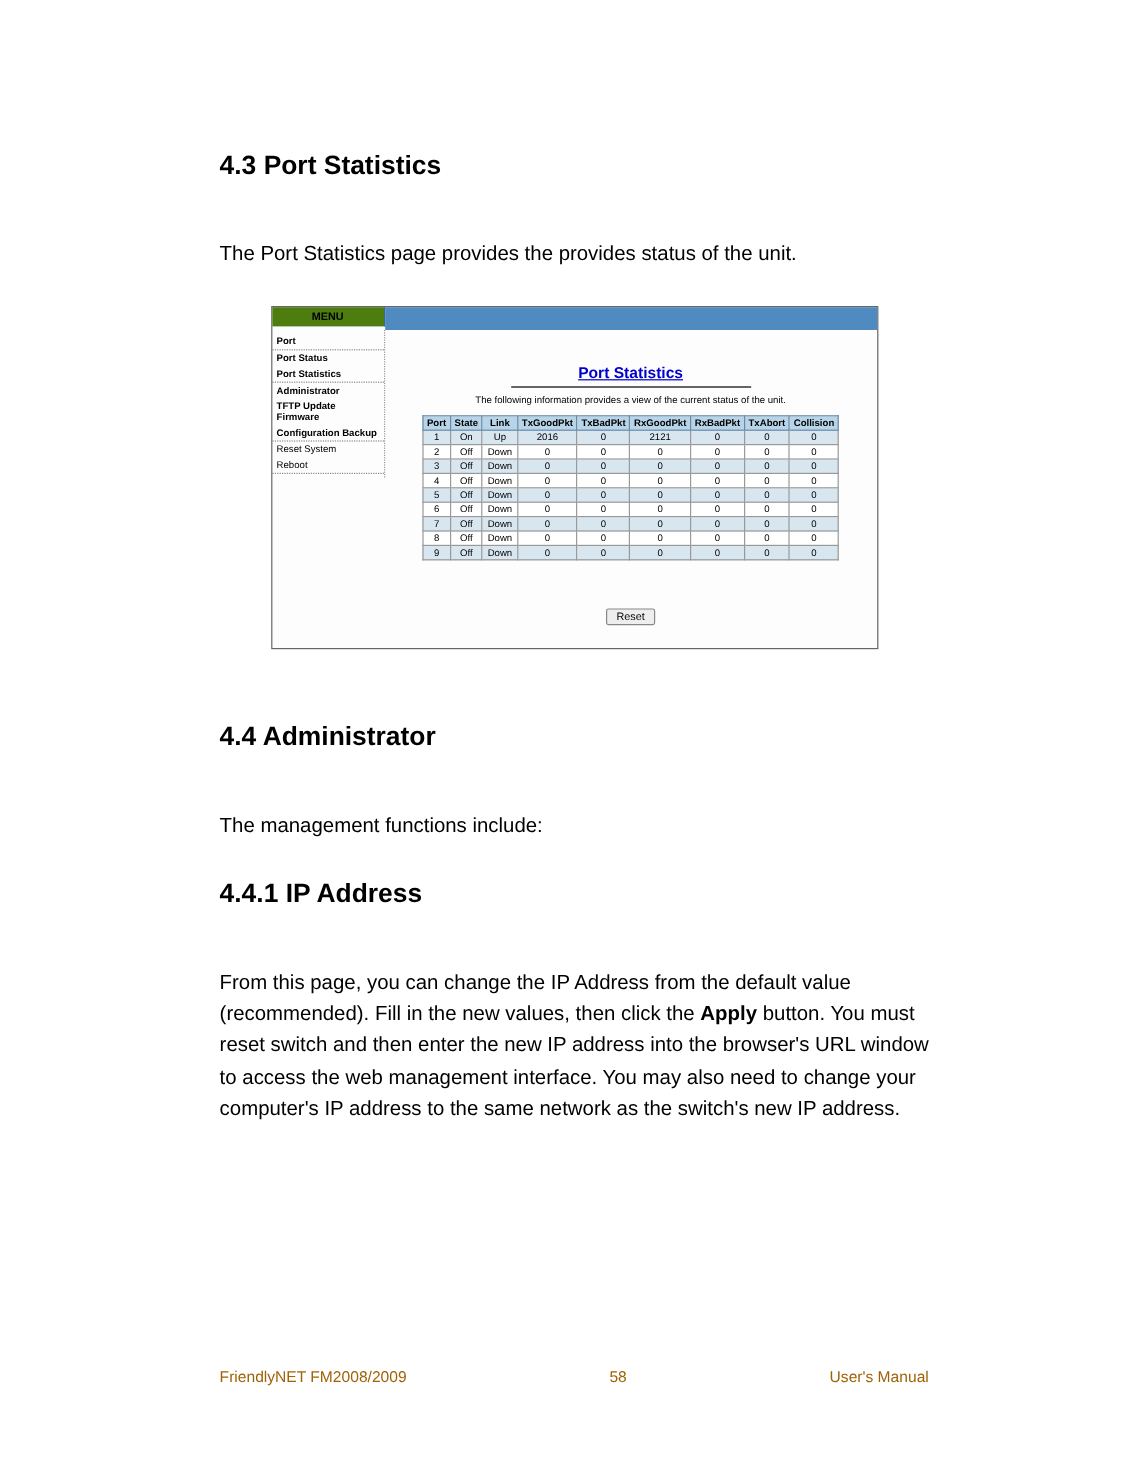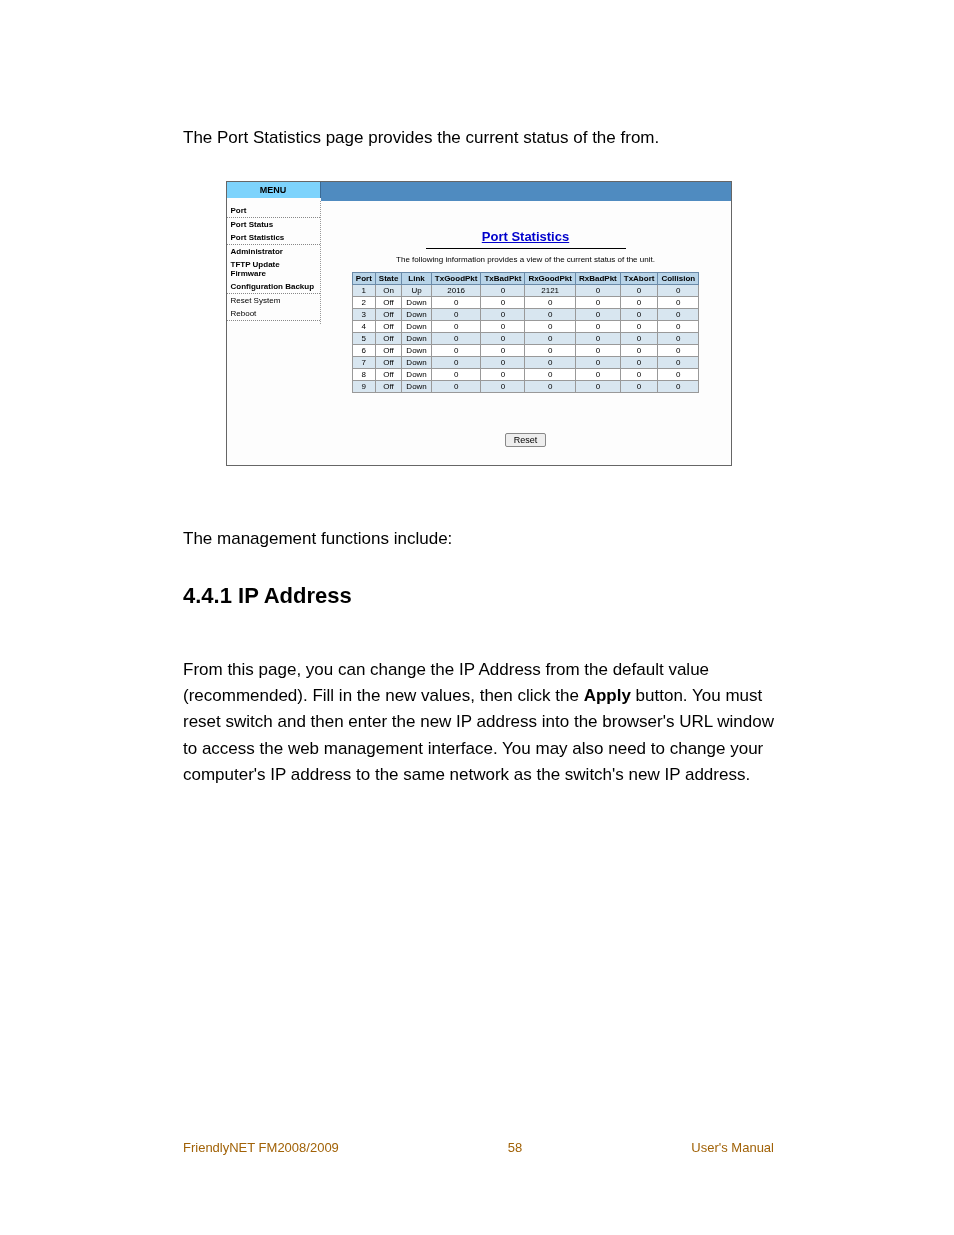--- a/index.html
+++ b/index.html
@@ -35,21 +35,21 @@
       background: #fdfdfd;
       font-family: Arial, sans-serif;
       padding-bottom: 18px;
     }
     .shot-row { display: flex; }
     .sidebar {
       width: 94px;
       flex-shrink: 0;
     }
     .menu-header {
-      background: #7dd3fc;
+      background: #4d7c0f;
       border-right: 1px solid #3a6a94;
       color: #000;
       font-size: 9px;
       font-weight: bold;
       text-align: center;
       padding: 3px 0;
     }
     .blue-bar {
       background: #4f8bc0;
       height: 19px;
@@ -127,21 +127,22 @@
       display: flex;
       justify-content: space-between;
       font-size: 13px;
       color: #a16207;
     }
   </style>
 </head>
 <body>
 
 <div class="page">
-  <p class="body">The Port Statistics page provides the current status of the from.</p>
+  <h2>4.3 Port Statistics</h2>
+  <p class="body">The Port Statistics page provides the provides status of the unit.</p>
 
   <div class="screenshot">
     <div class="shot-row">
       <div class="sidebar">
         <div class="menu-header">MENU</div>
       </div>
       <div style="flex:1;">
           <div class="blue-bar"></div>
         </div>
     </div>
@@ -275,20 +276,21 @@
                 <td>0</td>
                 <td>0</td>
               </tr>
             </tbody>
         </table>
         <button class="reset-btn">Reset</button>
       </div>
     </div>
   </div>
 
+  <h2 class="tight">4.4 Administrator</h2>
   <p class="body">The management functions include:</p>
 
   <h2 class="tight" style="margin-top:10px;">4.4.1 IP Address</h2>
   <p class="body">
     <span>From this page, you can change the IP Address from the default value (recommended). Fill in the new values, then click the </span><span class="bold">Apply</span><span> button. You must reset switch and then enter the new IP address into the browser's URL window to access the web management interface. You may also need to change your computer's IP address to the same network as the switch's new IP address.</span>
   </p>
 </div>
 
 <div class="footer">
   <span>FriendlyNET FM2008/2009</span>

